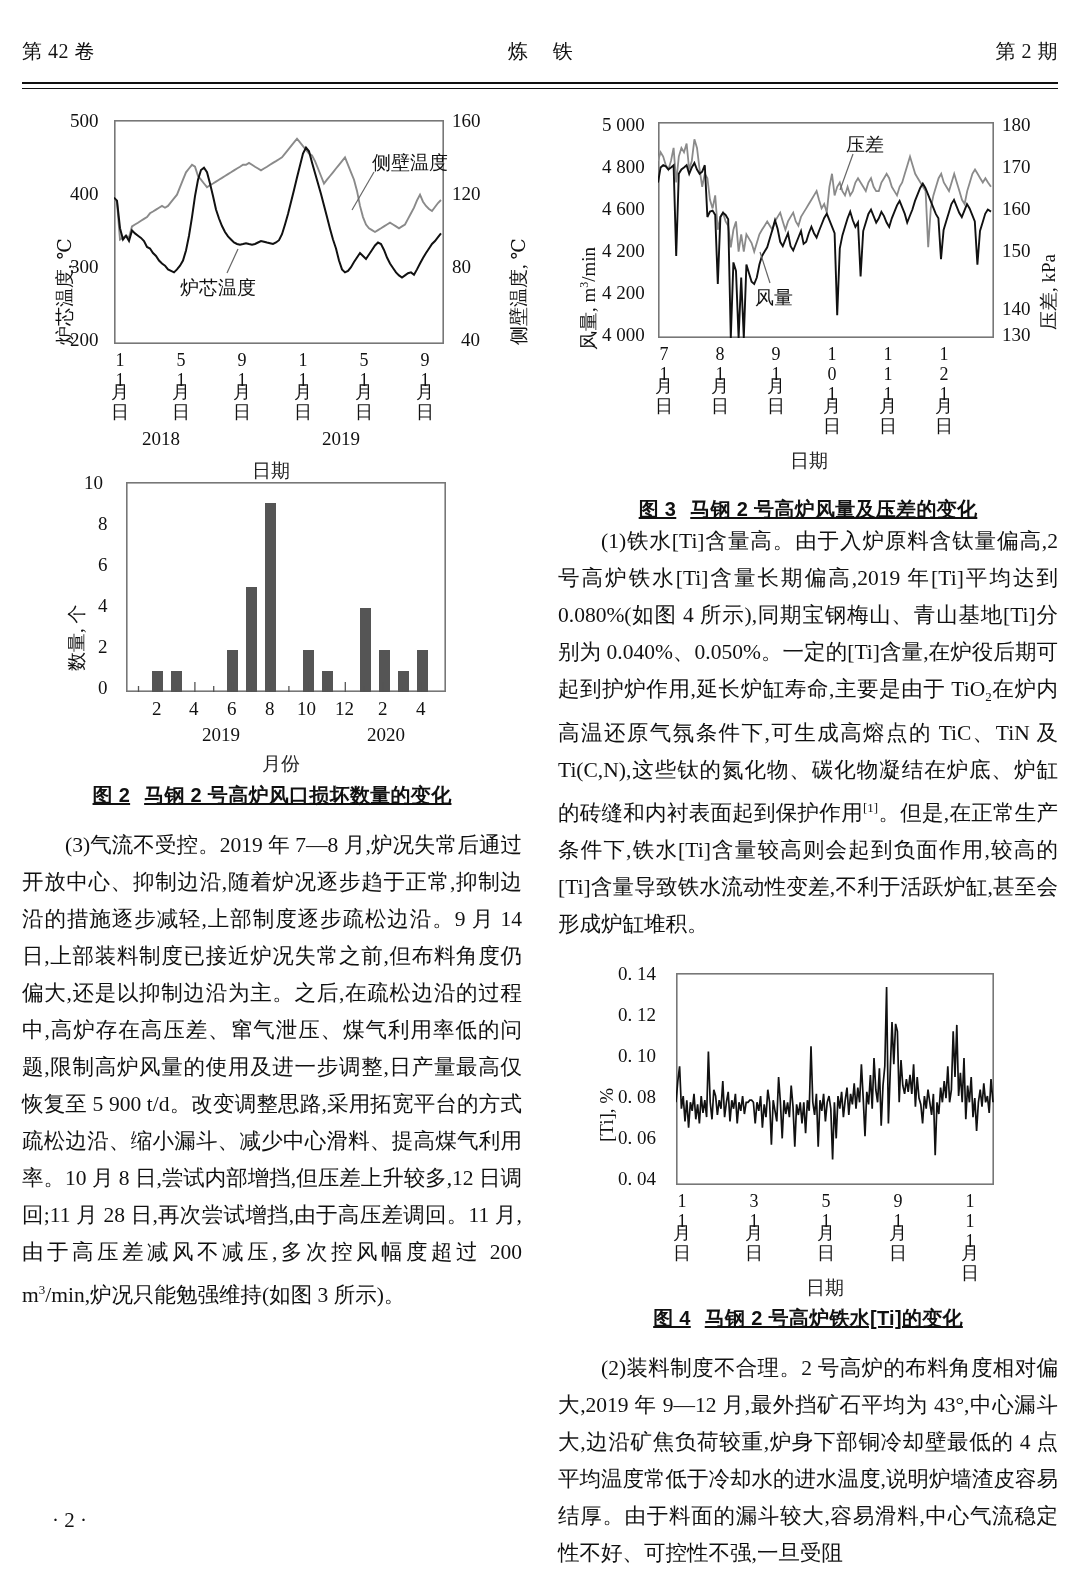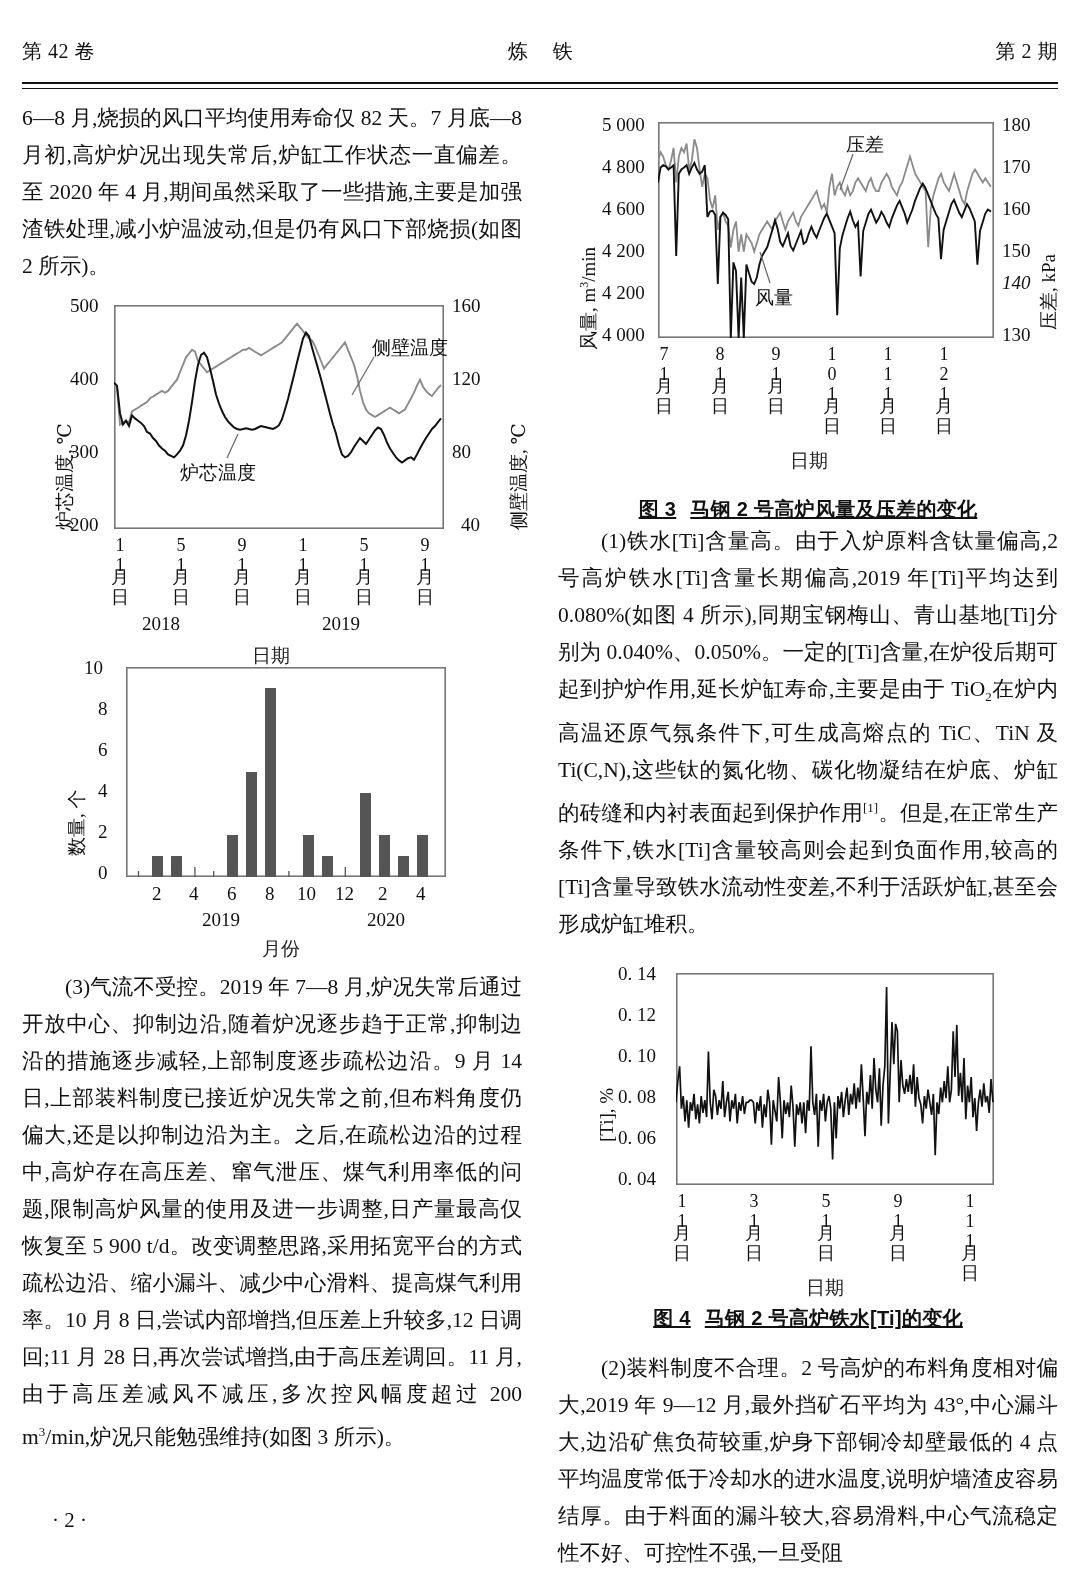--- a/index.html
+++ b/index.html
@@ -71,21 +71,20 @@
   <div class="runhead">
     <span>第 42 卷</span>
     <span class="mid">炼 铁</span>
     <span>第 2 期</span>
   </div>
   <div class="rule r1"></div>
   <div class="rule r2"></div>
 
   <div class="col left">
 
-    <p class="body">6—8 月,烧损的风口平均使用寿命仅 82 天。7 月底—8 月初,高炉炉况出现失常后,炉缸工作状态一直偏差。至 2020 年 4 月,期间虽然采取了一些措施,主要是加强渣铁处理,减小炉温波动,但是仍有风口下部烧损(如图 2 所示)。</p>
 
     <div class="figure" style="height:340px;margin-top:10px;">
       <div class="chart" style="position:absolute;left:0;top:0;width:500px;height:300px;">
 
         <div class="ytitle" style="left:30px;top:235px;transform:rotate(-90deg);">炉芯温度, ℃</div>
         <div class="ytitle" style="left:484px;top:235px;transform:rotate(-90deg);">侧壁温度, ℃</div>
 
         <div class="ticklab" style="left:48px;top:0px;">500</div>
         <div class="ticklab" style="left:48px;top:73px;">400</div>
         <div class="ticklab" style="left:48px;top:146px;">300</div>
@@ -184,20 +183,23 @@
         <div class="ticklab" style="left:313px;top:232px;">12</div>
         <div class="ticklab" style="left:356px;top:232px;">2</div>
         <div class="ticklab" style="left:394px;top:232px;">4</div>
 
         <div class="ticklab" style="left:180px;top:258px;">2019</div>
         <div class="ticklab" style="left:345px;top:258px;">2020</div>
         <div class="axlabel" style="left:240px;top:285px;">月份</div>
       </div>
     </div>
 
+    <div class="figcap" style="margin-top:16px;">
+      <span>图 2</span><span class="gap"></span><span>马钢 2 号高炉风口损坏数量的变化</span>
+    </div>
 
     <p class="body indent" style="margin-top:18px;"><span>(3)气流不受控。2019 年 7—8 月,炉况失常后通过开放中心、抑制边沿,随着炉况逐步趋于正常,抑制边沿的措施逐步减轻,上部制度逐步疏松边沿。9 月 14 日,上部装料制度已接近炉况失常之前,但布料角度仍偏大,还是以抑制边沿为主。之后,在疏松边沿的过程中,高炉存在高压差、窜气泄压、煤气利用率低的问题,限制高炉风量的使用及进一步调整,日产量最高仅恢复至 5 900 t/d。改变调整思路,采用拓宽平台的方式疏松边沿、缩小漏斗、减少中心滑料、提高煤气利用率。10 月 8 日,尝试内部增挡,但压差上升较多,12 日调回;11 月 28 日,再次尝试增挡,由于高压差调回。11 月,由于高压差减风不减压,多次控风幅度超过 200 m</span><span class="sup">3</span><span>/min,炉况只能勉强维持(如图 3 所示)。</span></p>
   </div>
 
   <div class="col right" style="top:100px;">
 
     <div class="figure" style="height:330px;">
       <div class="chart" style="position:absolute;left:0;top:0;width:500px;height:300px;">
 
         <div class="ytitle" style="left:18px;top:250px;transform:rotate(-90deg);">风量,&nbsp;m<sup style="font-size:12px;">3</sup>/min</div>
@@ -207,21 +209,21 @@
         <div class="ticklab" style="left:44px;top:56px;">4 800</div>
         <div class="ticklab" style="left:44px;top:98px;">4 600</div>
         <div class="ticklab" style="left:44px;top:140px;">4 200</div>
         <div class="ticklab" style="left:44px;top:182px;">4 200</div>
         <div class="ticklab" style="left:44px;top:224px;">4 000</div>
 
         <div class="ticklab" style="left:444px;top:14px;">180</div>
         <div class="ticklab" style="left:444px;top:56px;">170</div>
         <div class="ticklab" style="left:444px;top:98px;">160</div>
         <div class="ticklab" style="left:444px;top:140px;">150</div>
-        <div class="ticklab" style="left:444px;top:172px;font-style:italic;">140</div>
+        <div class="ticklab" style="left:444px;top:198px;">140</div>
         <div class="ticklab" style="left:444px;top:224px;text-align:center;">130</div>
 
         <svg style="position:absolute;left:100px;top:22px;" width="336" height="216" viewBox="0 0 336 216">
           <rect x="0.8" y="0.8" width="334.4" height="214.4" fill="#fff" stroke="#777" stroke-width="1.6"></rect>
 
           <polyline fill="none" stroke="#8a8a8a" stroke-width="1.8" points="
 0,38.9 2.6,30.2 5.2,34.6 7.8,43.2 10.4,47.5 13,38.9 15.6,25.9 18.2,60.5 20.8,34.6 23.4,25.9 26,30.2 28.6,21.6 31.2,47.5 33.8,38.9 36.4,17.3 39,25.9 41.6,47.5 44.2,64.8 46.8,51.8 49.4,56.2 52,77.8 54.6,86.4 57.2,73.4 59.8,107.8 62.4,94.9 65,90.6 67.6,99.4 70.2,103.7 72.8,125.3 75.4,107.8 78,99.4 80.6,129.6 83.2,112.3 85.8,129.6 88.4,112.3 91,116.6 93.6,121 96.2,129.6 98.8,121 101.4,112.3 104,107.8 106.6,103.7 109.2,99.4 111.8,103.7 114.4,107.8 117,99.4 119.6,94.9 122.2,90.6 124.8,99.4 127.4,107.8 130,99.4 132.6,94.9 135.2,90.6 137.8,99.4 140.4,103.7 143,94.9 145.6,90.6 148.2,86.4 150.8,82 153.4,77.8 156,73.4 158.6,69.1 161,77.8 163.6,86.4 166.2,82 168.8,90.6 171.4,64.8 174,51.8 176.6,73.4 179.2,64.8 181.8,60.5 184.4,69.1 187,73.4 189.6,64.8 192.2,73.4 194.8,69.1 197.4,60.5 200,56.2 202.6,60.5 205.2,64.8 207.8,69.1 210.4,60.5 213,56.2 215.6,64.8 218.2,69.1 220.8,69.1 223.4,60.5 226,56.2 228.6,51.8 231.2,56.2 233.8,64.8 236.4,69.1 239,73.4 241.6,64.8 244.2,60.5 246.8,51.8 249.4,43.2 252,34.6 254.6,43.2 257.2,51.8 259.8,56.2 262.4,60.5 265,64.8 267.6,69.1 270.2,125.3 272.8,86.4 275.4,73.4 278,64.8 280.6,56.2 283.2,51.8 285.8,60.5 288.4,64.8 291,69.1 293.6,60.5 296.2,51.8 298.8,60.5 301.4,69.1 304,77.8 306.6,82 309.2,69.1 311.8,60.5 314.4,51.8 317,47.5 319.6,51.8 322.2,56.2 324.8,60.5 327.4,56.2 330,60.5 333,64.8"></polyline>
 
           <polyline fill="none" stroke="#111111" stroke-width="1.9" points="
 0,60.5 2.6,45.4 5.2,43.2 7.8,44.3 10.4,47.5 13,45.4 15.6,43.2 18.2,133.9 20.8,51.8 23.4,47.5 26,45.4 28.6,43.2 31.2,51.8 33.8,45.4 36.4,41 39,47.5 41.6,51.8 44.2,49.7 46.8,43.2 49.4,95 52,89.6 54.6,88.6 57.2,92.9 59.8,162 62.4,95 65,90.7 67.6,92.9 70.2,97.2 72.8,216 75.4,140.4 78,149 80.6,216 83.2,155.5 85.8,216 88.4,142.6 91,151.2 93.6,159.8 96.2,162 98.8,155.5 101.4,142.6 104,134 106.6,129.6 109.2,125.3 111.8,116.6 114.4,107.8 117,98.2 119.6,106.8 122.2,119.8 124.8,124.2 127.4,117.7 130,111.2 132.6,124.2 135.2,128.5 137.8,122 140.4,115.5 143,109 145.6,121.9 148.2,119.8 150.8,111.2 153.4,104.7 156,111.2 158.6,115.5 161,109 163.6,102.5 166.2,96 168.8,91.7 171.4,98.2 174,104.7 176.6,111.2 179.2,193.3 181.8,126.4 184.4,113.4 187,104.8 189.6,96.2 192.2,89.7 194.8,98.3 197.4,104.8 200,100.5 202.6,154.4 205.2,109.1 207.8,100.5 210.4,91.9 213,87.6 215.6,94.1 218.2,100.6 220.8,96.3 223.4,89.8 226,94.1 228.6,100.6 231.2,104.9 233.8,96.3 236.4,89.8 239,83.3 241.6,78.9 244.2,85.4 246.8,91.9 249.2,100.5 251.8,94 254.4,87.5 257,78.9 259.6,72.4 262.2,66 264.8,61.6 267.4,66 270,72.4 272.6,78.9 275.2,85.4 277.8,91.9 280.4,96.2 283,137.2 285.6,107.9 288.2,99.3 290.8,90.7 293.4,82.1 296,77.8 298.6,84.3 301.2,90.8 303.8,95.1 306.4,88.6 309,82.1 311.6,86.4 314.2,92.9 316.8,99.4 319.4,142.6 322,109 324.6,100.4 327.2,91.8 329.8,87.5 333,89.6"></polyline>

